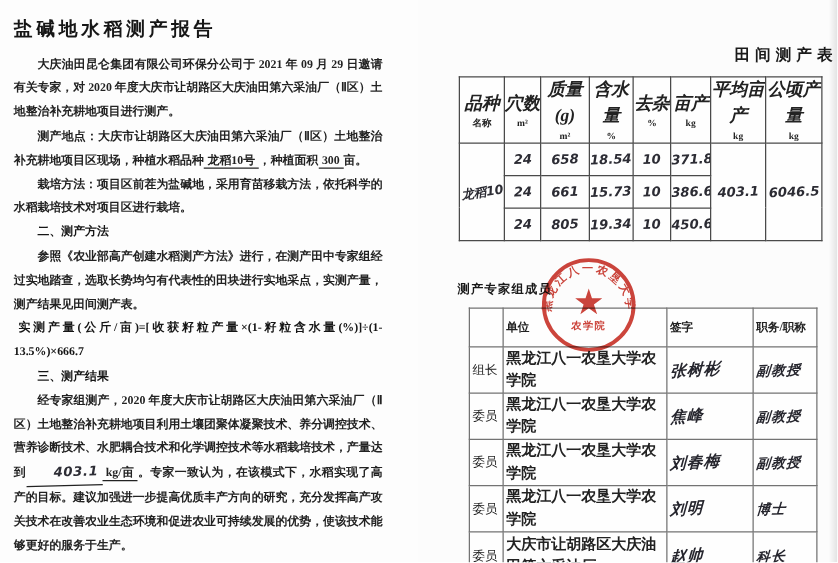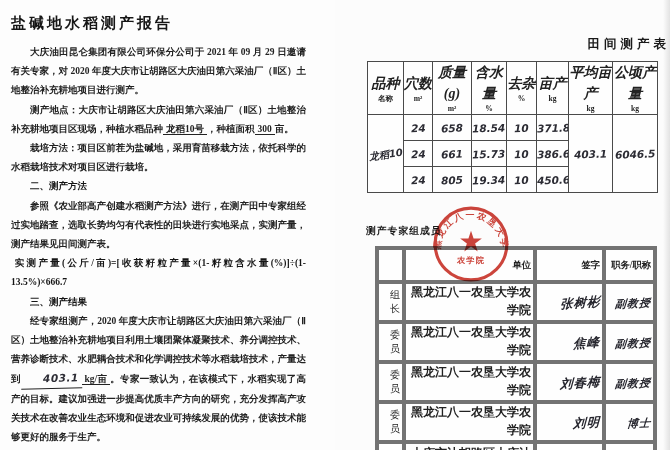--- a/index.html
+++ b/index.html
@@ -64,21 +64,21 @@
 
   .panel-label{
     position:absolute;left:31px;top:225px;margin:0;
     font-size:9.8px;font-weight:700;letter-spacing:1px;color:#1a1a1a;
   }
   .expert-table{
     position:absolute;left:40px;top:246px;width:278px;
     border:1.5px solid #3c3c3c;background:#fefefe;
   }
   .expert-table th,.expert-table td{
-    border:4px solid #737373;padding:0 2px;text-align:right;vertical-align:middle;
+    border:1px solid #737373;padding:0 2px;text-align:left;vertical-align:middle;
   }
   .expert-table th{height:30px;font-size:9.3px;font-weight:700;color:#222;}
   .expert-table td{height:29px;}
   .cell-role{font-size:10px;font-weight:400;color:#222;}
   .cell-org{font-size:12px;font-weight:700;color:#222;line-height:1.5;font-family:Liberation Mono, monospace;}
   .row-last td{height:37px;}
   .sig{
     font-family:"DejaVu Sans", sans-serif;font-style:italic;font-weight:700;
     font-size:12.5px;color:#26262e;display:inline-block;transform:rotate(-4deg) skewX(-6deg);
     letter-spacing:1px;

